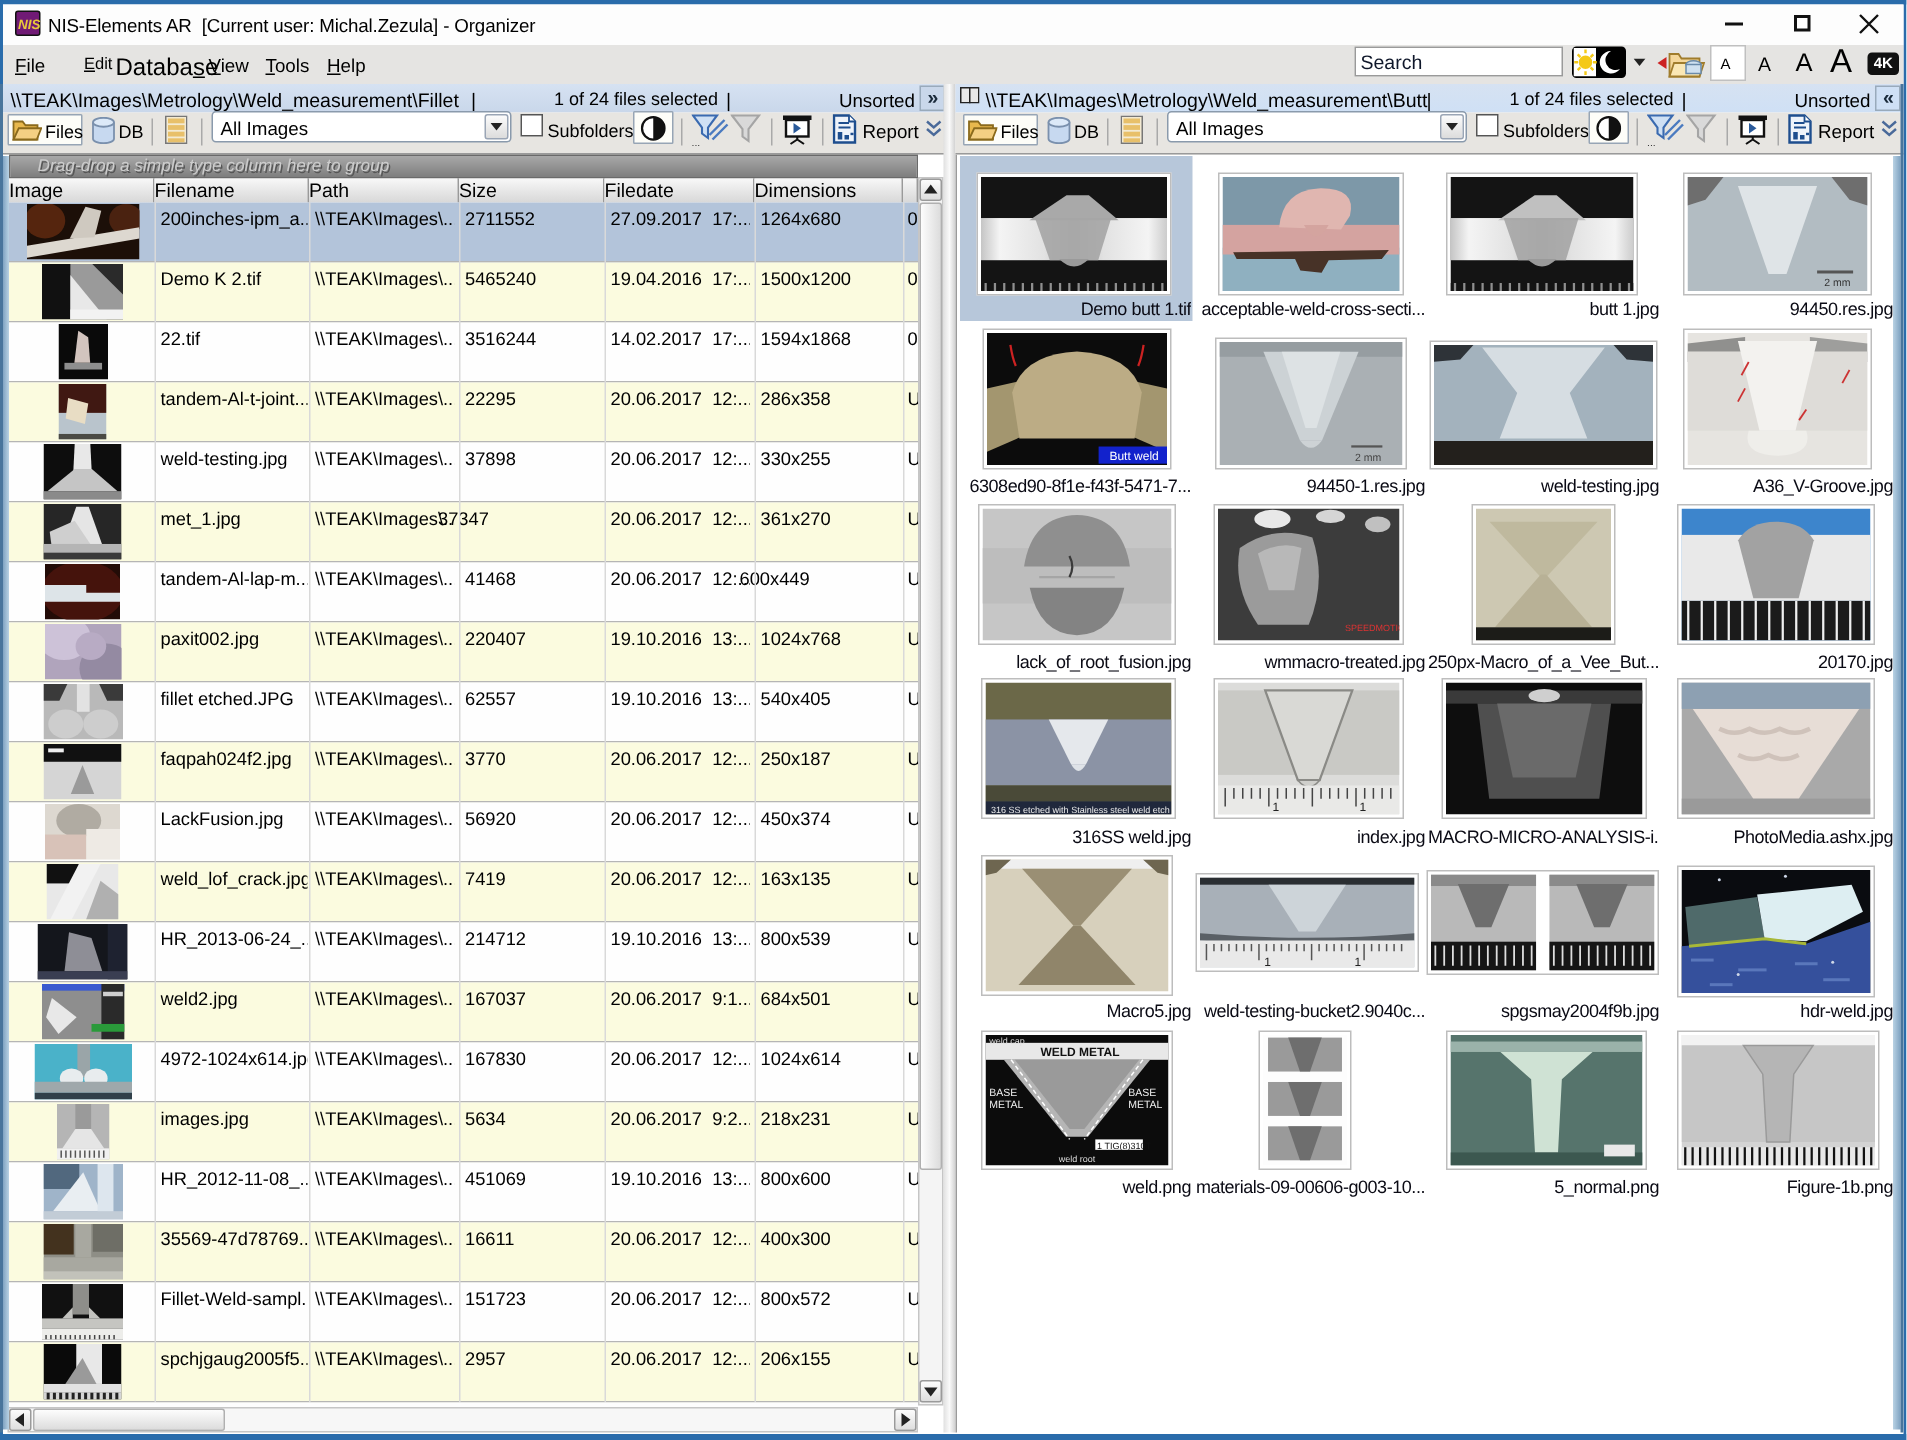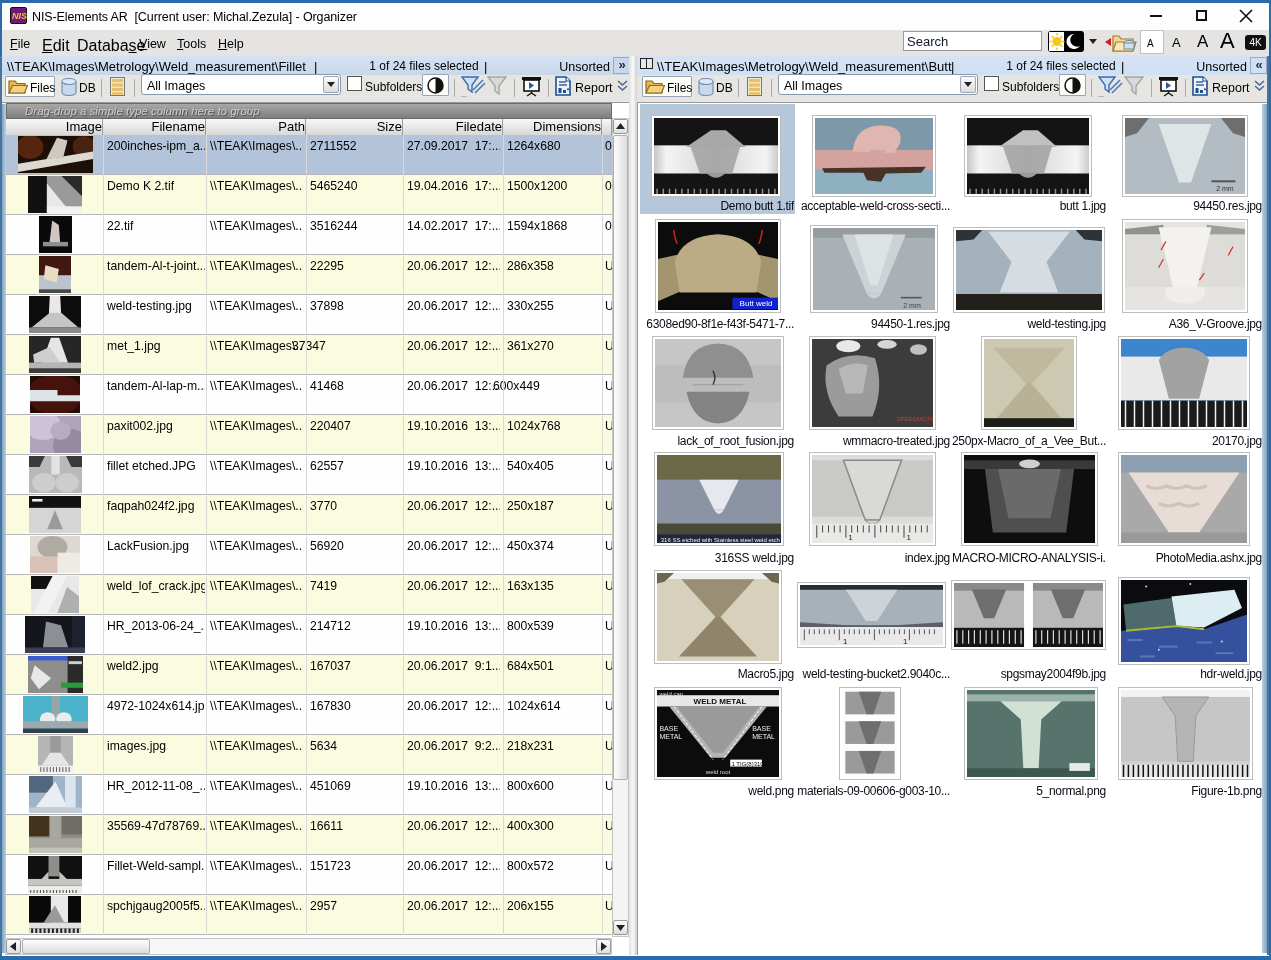--- a/index.html
+++ b/index.html
@@ -2,41 +2,41 @@
 <html><head><meta charset="utf-8"><style>
 *{margin:0;padding:0;box-sizing:border-box}
 html,body{width:1271px;height:960px;overflow:hidden}
 body{font-family:"Liberation Sans",sans-serif;background:#fff;position:relative}
 .a{position:absolute}
 .tb-sep{position:absolute;width:1px;background:#a9a9a9;top:79px;height:18px}
 .lbl{position:absolute;font-size:13px;color:#000;white-space:nowrap}
 .th{position:absolute;background:#fff;border:1px solid #bdbdbd;padding:2px}
 .cap{position:absolute;font-size:12px;letter-spacing:-0.3px;color:#0a0a14;text-align:right;white-space:nowrap;overflow:hidden}
 .hdrcell{position:absolute;top:119px;height:16px;border-right:1px solid #9a9a9a;
- background:linear-gradient(#f8f8f8,#e9e9e9 45%,#d8d8d8);font-size:13px;color:#000;text-align:right;line-height:16px}
+ background:linear-gradient(#f8f8f8,#e9e9e9 45%,#d8d8d8);font-size:13px;color:#000;text-align:left;line-height:16px}
 .cellt{position:absolute;font-size:12.2px;color:#000;white-space:nowrap;overflow:hidden}
 svg{display:block}
 </style></head><body>
 <div class="a" style="left:0;top:0;width:1271px;height:3px;background:#2a6cab"></div>
 <div class="a" style="left:0;top:0;width:2px;height:960px;background:#2a6cab"></div>
 <div class="a" style="left:1269px;top:0;width:2px;height:960px;background:#2a6cab"></div>
 <div class="a" style="left:0;top:956px;width:1271px;height:4px;background:#2a6cab"></div>
 <div class="a" style="left:2px;top:3px;width:1267px;height:27px;background:#fdfdfd"></div>
 <div class="a" style="left:10px;top:7px;width:17px;height:17px;background:#701a75;border:1px solid #111;border-radius:2px">
 <div class="a" style="left:1px;top:3px;width:14px;height:10px;color:#e8c83a;font-size:9px;font-weight:bold;font-style:italic;text-align:center;line-height:10px">NIS</div>
   </div>
 <div class="lbl" style="left:32px;top:10px;font-size:12.5px;letter-spacing:-0.1px">NIS-Elements AR&nbsp; [Current user: Michal.Zezula] - Organizer</div>
 <div class="a" style="left:1150px;top:15px;width:12px;height:2px;background:#111"></div>
 <div class="a" style="left:1196px;top:10px;width:11px;height:11px;border:2px solid #111"></div>
 <svg class="a" style="left:1239px;top:9px" width="14" height="14">
     <path d="M1,1 L13,13 M13,1 L1,13" stroke="#111" stroke-width="1.6"></path>
   </svg>
 <div class="a" style="left:2px;top:30px;width:1267px;height:26px;background:#e5e4e2"></div>
 <div class="lbl" style="left:10px;top:37px;font-size:12.5px"><u>F</u>ile</div>
-<div class="lbl" style="left:42px;top:37px;font-size:16px"><u>E</u>dit</div>
+<div class="lbl" style="left:56px;top:37px;font-size:11px"><u>E</u>dit</div>
 <div class="lbl" style="left:77px;top:37px;font-size:16px">Databa<u>s</u>e</div>
 <div class="lbl" style="left:139px;top:37px;font-size:12.5px"><u>V</u>iew</div>
 <div class="lbl" style="left:177px;top:37px;font-size:12.5px"><u>T</u>ools</div>
 <div class="lbl" style="left:218px;top:37px;font-size:12.5px"><u>H</u>elp</div>
 <div class="a" style="left:903px;top:31px;width:139px;height:20px;background:#fff;border:1px solid #9a9a9a"></div>
 <div class="lbl" style="left:907px;top:34px;color:#0f172a">Search</div>
 <div class="a" style="left:1048px;top:31px;width:36px;height:21px;background:#000;border-radius:3px">
 <svg class="a" style="left:1px;top:1px" width="34" height="19">
 <rect x="0" y="0" width="15" height="19" fill="#fff"></rect>
 <circle cx="8" cy="9.5" r="4.5" fill="#f4c916"></circle>
@@ -61,21 +61,21 @@
 <path d="M10,6 L16,6 L18,9 L30,9 L30,21 L10,21 Z" fill="#f5d79a" stroke="#a07c2c" stroke-width="1.2"></path>
 <path d="M10,21 L13,12 L33,12 L30,21 Z" fill="#fae7b5" stroke="#a07c2c" stroke-width="1.2"></path>
 <ellipse cx="26" cy="13" rx="5" ry="2.5" fill="#cfe0f0" stroke="#6a8aaa"></ellipse>
 <rect x="21" y="13" width="10" height="6" fill="#cfe0f0" stroke="#6a8aaa"></rect>
 </svg>
 <div class="a" style="left:1140px;top:30px;width:24px;height:24px;background:#fff;border:1px solid #c0c0c0"></div>
 <div class="a" style="left:1147px;top:38px;font-size:10px">A</div>
 <div class="a" style="left:1172px;top:35px;font-size:13px">A</div>
 <div class="a" style="left:1197px;top:32px;font-size:17px">A</div>
 <div class="a" style="left:1220px;top:28px;font-size:22px">A</div>
-<div class="a" style="left:1245px;top:35px;width:21px;height:15px;background:#111;border-radius:3px;color:#fff;font-size:10px;font-weight:normal;text-align:center;line-height:15px">4K</div>
+<div class="a" style="left:1245px;top:35px;width:21px;height:15px;background:#111;border-radius:3px;color:#fff;font-size:10px;font-weight:bold;text-align:center;line-height:15px">4K</div>
 <div class="a" style="left:0px;top:56px;width:632px;height:19px;background:linear-gradient(#d6e2f2,#c9d7ea)"></div>
 <div class="lbl" style="left:7px;top:59px">\\TEAK\Images\Metrology\Weld_measurement\Fillet</div>
 <div class="lbl" style="left:314px;top:59px">|</div>
 <div class="lbl" style="left:424px;top:59px;transform:translateX(-50%);font-size:12px">1 of 24 files selected</div>
 <div class="lbl" style="left:484px;top:59px">|</div>
 <div class="lbl" style="left:610px;top:59.5px;transform:translateX(-100%);font-size:12.5px">Unsorted</div>
 <div class="a" style="left:613px;top:57px;width:17px;height:17px;border:1px solid #9ab;background:#c9d7ea"></div>
 <div class="a" style="left:614px;top:57px;width:16px;height:16px;font-size:13px;font-weight:bold;color:#1a2a3a;text-align:center;line-height:16px">»</div>
 <div class="a" style="left:0px;top:75px;width:632px;height:28px;background:#e7e5e1;border-bottom:1px solid #9a9a9a"></div>
 <div class="a" style="left:5px;top:76px;width:50px;height:21px;background:#fdfdf8;border:1px solid #97a5b5;border-radius:1px"></div>

